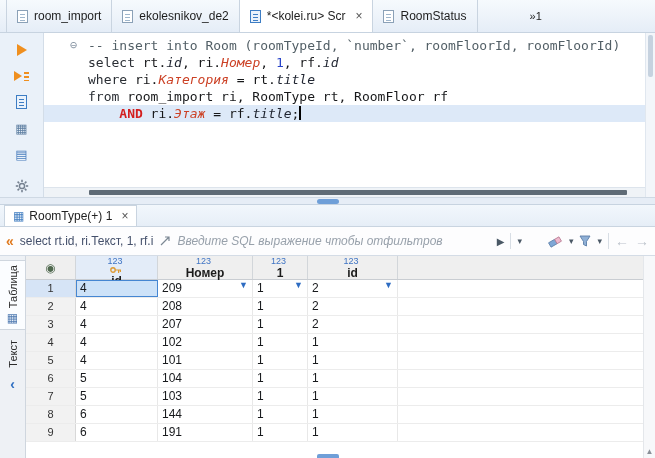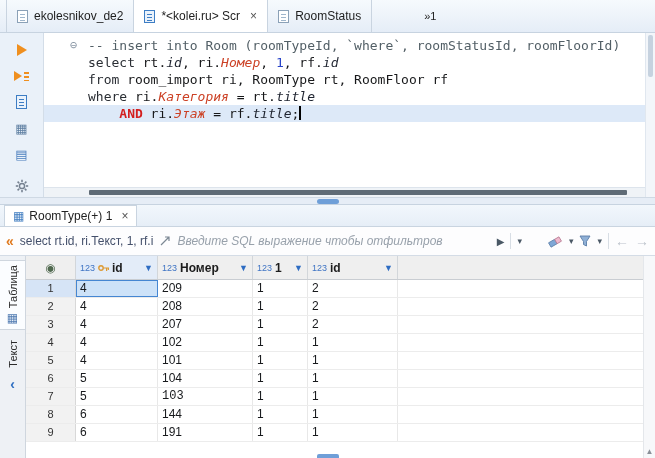--- a/index.html
+++ b/index.html
@@ -120,21 +120,21 @@
   .vlabel { writing-mode:vertical-rl; transform:rotate(180deg); font-size:11px; color:#2b2b2b; }
   .vicon { font-size:12px; color:#4f7ab1; }
   .vcollapse { color:#2f6fc2; font-weight:bold; font-size:14px; line-height:12px; }
 
   .grid { flex:1; position:relative; overflow:hidden; font-size:12px; }
   .g-header { display:flex; height:24px; background:#efefef; border-bottom:1px solid #c9cdd2; }
   .g-corner {
     border-right:1px solid #d2d6da; display:flex; align-items:center; justify-content:center;
     color:#50694f; font-size:12px; background:#efefef;
   }
-  .g-h { display:flex; align-items:center; padding:0 4px; border-right:1px solid #d2d6da; }
+  .g-h { display:flex; align-items:center; padding:0 4px; border-right:1px solid #d2d6da;flex-direction:column; }
   .g-h.selcol { background:#e3ecf8; }
   .pfx { color:#3f74c4; font-size:9px; margin-right:3px; }
   .keyicon { display:flex; margin-right:2px; }
   .cname { font-weight:bold; color:#1c1c1c; font-size:12px; }
   .sort { margin-left:auto; color:#2e6cc2; font-size:9px; }
 
   .g-row { display:flex; height:18px; border-bottom:1px solid #ececec; }
   .g-rn {
     background:#f2f2f2; border-right:1px solid #d8d8d8; text-align:center;
     color:#333; font-size:11px; line-height:17px;
@@ -149,20 +149,24 @@
   .g-vscroll .up { position:absolute; bottom:2px; left:0; right:0; text-align:center; color:#8a9098; font-size:8px; }
 
   .bottom-pill { position:absolute; bottom:0; left:calc(50% - 11px); width:22px; height:4px; background:#6f9fd8; border-radius:2px 2px 0 0; }
 </style>
 </head>
 <body>
 
 <div class="app">
 
   <div class="tabbar" id="editor-tabbar">
+      <div class="tab">
+        <span class="ficon"></span>
+        <span class="tlabel">room_import</span>
+      </div>
       <div class="tab">
         <span class="ficon"></span>
         <span class="tlabel">ekolesnikov_de2</span>
       </div>
       <div class="tab active">
         <span class="ficon blue"></span>
         <span class="tlabel">*&lt;kolei.ru&gt; Scr</span>
         <span class="tclose">×</span>
       </div>
       <div class="tab">
@@ -196,24 +200,24 @@
             <line x1="2.6" y1="11.4" x2="4.2" y2="9.8"></line>
               <line x1="9.8" y1="4.2" x2="11.4" y2="2.6"></line>
           </g>
           <circle cx="7" cy="7" r="2.6" fill="none" stroke="#768291" stroke-width="1.5"></circle>
         </svg>
       </span>
     </div>
     <div class="editor">
       <span class="fold">⊖</span>
       <div class="code" id="code">
-          <div class="code-line"><span class="seg-comment">-- insert into Room (roomTypeId, `where`, roomStatusId, roomFloorId)</span></div>
+          <div class="code-line"><span class="seg-comment">-- insert into Room (roomTypeId, `number`, roomFloorId, roomFloorId)</span></div>
           <div class="code-line"><span class="seg-kw">select</span><span class="seg-plain"> rt.</span><span class="seg-ident">id</span><span class="seg-plain">, ri.</span><span class="seg-ident-red">Номер</span><span class="seg-plain">, </span><span class="seg-num">1</span><span class="seg-plain">, rf.</span><span class="seg-ident">id</span></div>
+          <div class="code-line"><span class="seg-kw">where</span><span class="seg-plain"> ri.</span><span class="seg-ident-red">Категория</span><span class="seg-plain"> = rt.</span><span class="seg-ident">title</span></div>
           <div class="code-line"><span class="seg-kw">from</span><span class="seg-plain"> room_import ri, RoomType rt, RoomFloor rf</span></div>
-          <div class="code-line"><span class="seg-kw">where</span><span class="seg-plain"> ri.</span><span class="seg-ident-red">Категория</span><span class="seg-plain"> = rt.</span><span class="seg-ident">title</span></div>
           <div class="code-line hl"><span class="seg-plain">    </span><span class="seg-kw-strong">AND</span><span class="seg-plain"> ri.</span><span class="seg-ident-red">Этаж</span><span class="seg-plain"> = rf.</span><span class="seg-ident">title</span><span class="seg-plain">;</span><span class="caret"></span></div>
         </div>
       <div class="ed-hscroll">
           <div class="thumb"></div>
         </div>
     </div>
     <div class="ed-vscroll">
         <div class="vthumb"></div>
       </div>
   </div>
@@ -343,21 +347,21 @@
           <div class="g-row">
             <div class="g-rn" style="width: 50px;">6</div>
             <div class="g-c left" style="width: 82px;">5</div>
             <div class="g-c right" style="width: 95px;">104</div>
             <div class="g-c right" style="width: 55px;">1</div>
             <div class="g-c right" style="width: 90px;">1</div>
           </div>
           <div class="g-row">
             <div class="g-rn" style="width: 50px;">7</div>
             <div class="g-c left" style="width: 82px;">5</div>
-            <div class="g-c right" style="width: 95px; font-family: Liberation Mono, monospace;">103</div>
+            <div class="g-c right" style="width: 95px;">103</div>
             <div class="g-c right" style="width: 55px;">1</div>
             <div class="g-c right" style="width: 90px;">1</div>
           </div>
           <div class="g-row">
             <div class="g-rn" style="width: 50px;">8</div>
             <div class="g-c left" style="width: 82px;">6</div>
             <div class="g-c right" style="width: 95px;">144</div>
             <div class="g-c right" style="width: 55px;">1</div>
             <div class="g-c right" style="width: 90px;">1</div>
           </div>

